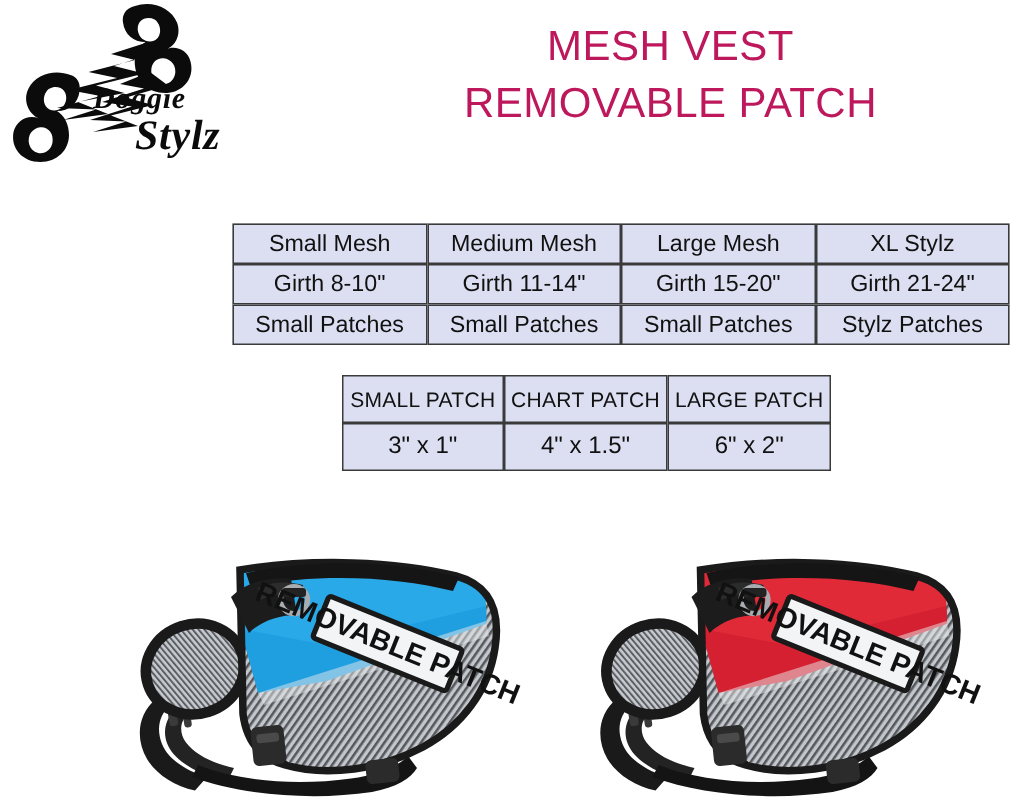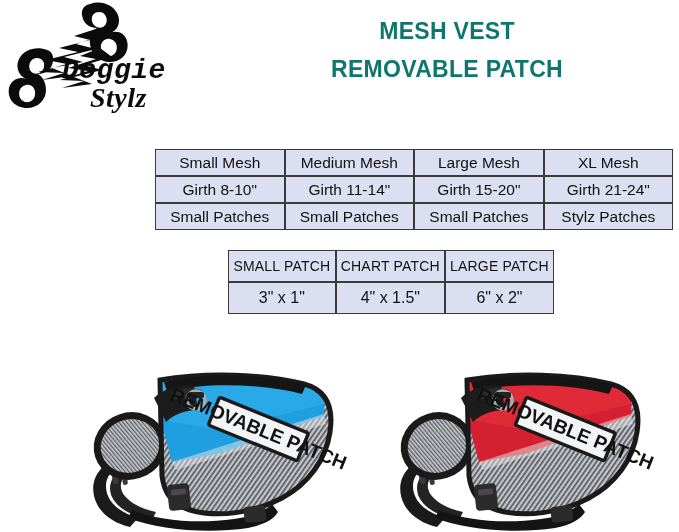--- a/index.html
+++ b/index.html
@@ -41,38 +41,38 @@
     top: 55px;
     width: 140px;
     height: 72px;
     font-family: "Liberation Serif", serif;
     font-weight: bold;
     font-style: italic;
     color: #0b0b0b;
     line-height: 0.98;
     letter-spacing: 0.5px;
   }
-  .wm-line1 { font-size: 28px; display: block; font-family: Liberation Mono, monospace; }
+  .wm-line1 { font-size: 20px; display: block; }
   .wm-line2 { font-size: 28px; display: block; margin-left: 28px; }
 
   
   #title-block {
     position: absolute;
     left: 215px;
     top: 12px;
     width: 464px;
     text-align: center;
   }
   #title-block .tline {
     display: block;
     font-family: "Liberation Sans", sans-serif;
-    font-weight: bold;
-    font-size: 23px;
+    font-weight: normal;
+    font-size: 28px;
     line-height: 38px;
-    color: #0f766e;
+    color: #be185d;
     letter-spacing: 0.3px;
     white-space: nowrap;
   }
 
   
   .sz-table {
     position: absolute;
     border-collapse: separate;
     border-spacing: 0;
     background: #a3a3a3;
@@ -169,21 +169,21 @@
     <span class="tline">MESH VEST</span>
     <span class="tline">REMOVABLE PATCH</span>
   </div>
 
   <table id="mesh-table" class="sz-table">
     <tbody>
       <tr>
         <td>Small Mesh</td>
         <td>Medium Mesh</td>
         <td>Large Mesh</td>
-        <td>XL Mesh</td>
+        <td>XL Stylz</td>
       </tr>
       <tr>
         <td>Girth 8-10"</td>
         <td>Girth 11-14"</td>
         <td>Girth 15-20"</td>
         <td>Girth 21-24"</td>
       </tr>
       <tr>
         <td>Small Patches</td>
         <td>Small Patches</td>

